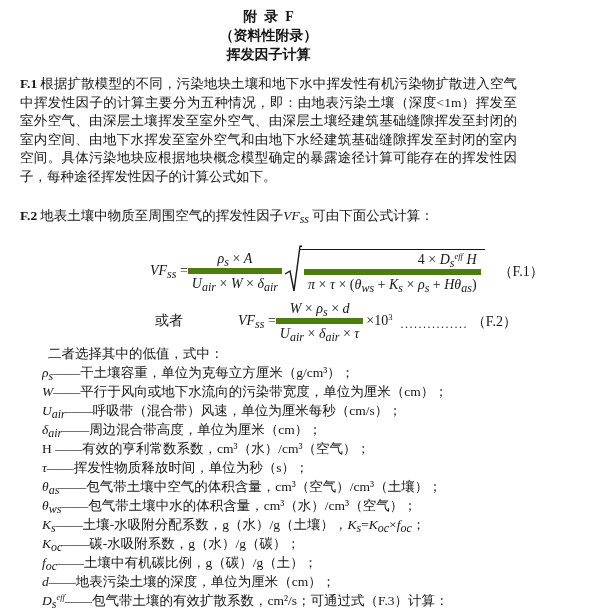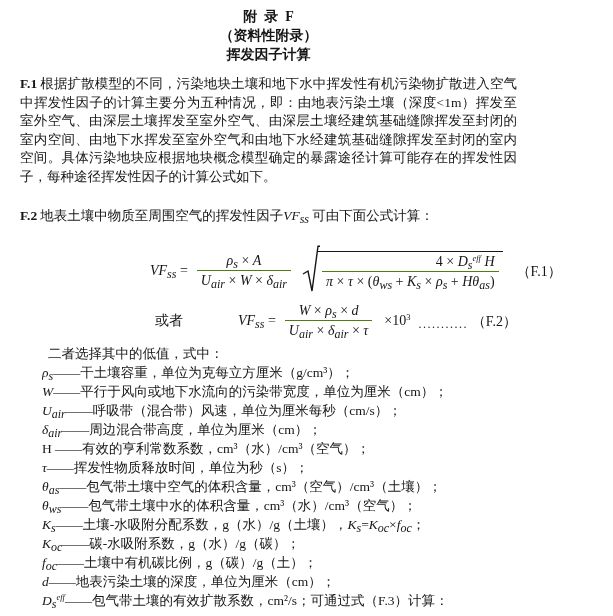--- a/index.html
+++ b/index.html
@@ -16,23 +16,23 @@
   .clause { font-weight:bold; margin-right:3px; }
   .p2 { margin-top:21px; line-height:18.5px; white-space:nowrap; }
   .it { font-style:italic; }
   sub { font-size:12px; line-height:0; vertical-align:-3px; font-style:italic; letter-spacing:0; }
   sup { font-size:8.5px; line-height:0; vertical-align:5px; font-style:italic; letter-spacing:0; }
   sup.r { font-style:normal; }
   .formula-row { display:flex; align-items:center; font-size:14px; }
   .formula-row .lhs { white-space:nowrap; }
   .frow1 { margin-top:16px; height:58px; padding-left:130px; }
   .frow2 { margin-top:2px; height:38px; padding-left:135px; }
-  .frac { display:inline-flex; flex-direction:column; text-align:center; margin:0 9px; white-space:nowrap; }
+  .frac { display:inline-flex; flex-direction:column; text-align:center; margin:0 0; white-space:nowrap; }
   .frac .num { padding:0 4px 1px; line-height:17px; }
-  .frac .den { border-top:1px solid #4d7c0f; padding:1px 4px 0; line-height:17px; }
+  .frac .den { border-top:6px solid #4d7c0f; padding:1px 4px 0; line-height:17px; }
   .sqrt { display:flex; align-items:center; margin-left:2px; }
   .rad-sign { flex:none; margin-right:-2px; }
   .rad-body { border-top:1.3px solid #161616; padding:1px 4px 0 4px; }
   .rad-body .frac { margin:0;text-align:right; }
   .suffix { white-space:nowrap; margin-left:3px; }
   .dots { flex:1 1 0; overflow:hidden; white-space:nowrap; font-size:12px; letter-spacing:1.5px; color:#222;
           align-self:center; margin:8px 6px 0 8px; }
   .eq-label { white-space:nowrap; align-self:center; margin-top:2px; }
   .prefix { margin-right:55px; }
   .defs-intro { margin-top:4px; padding-left:28px; line-height:19px; }

